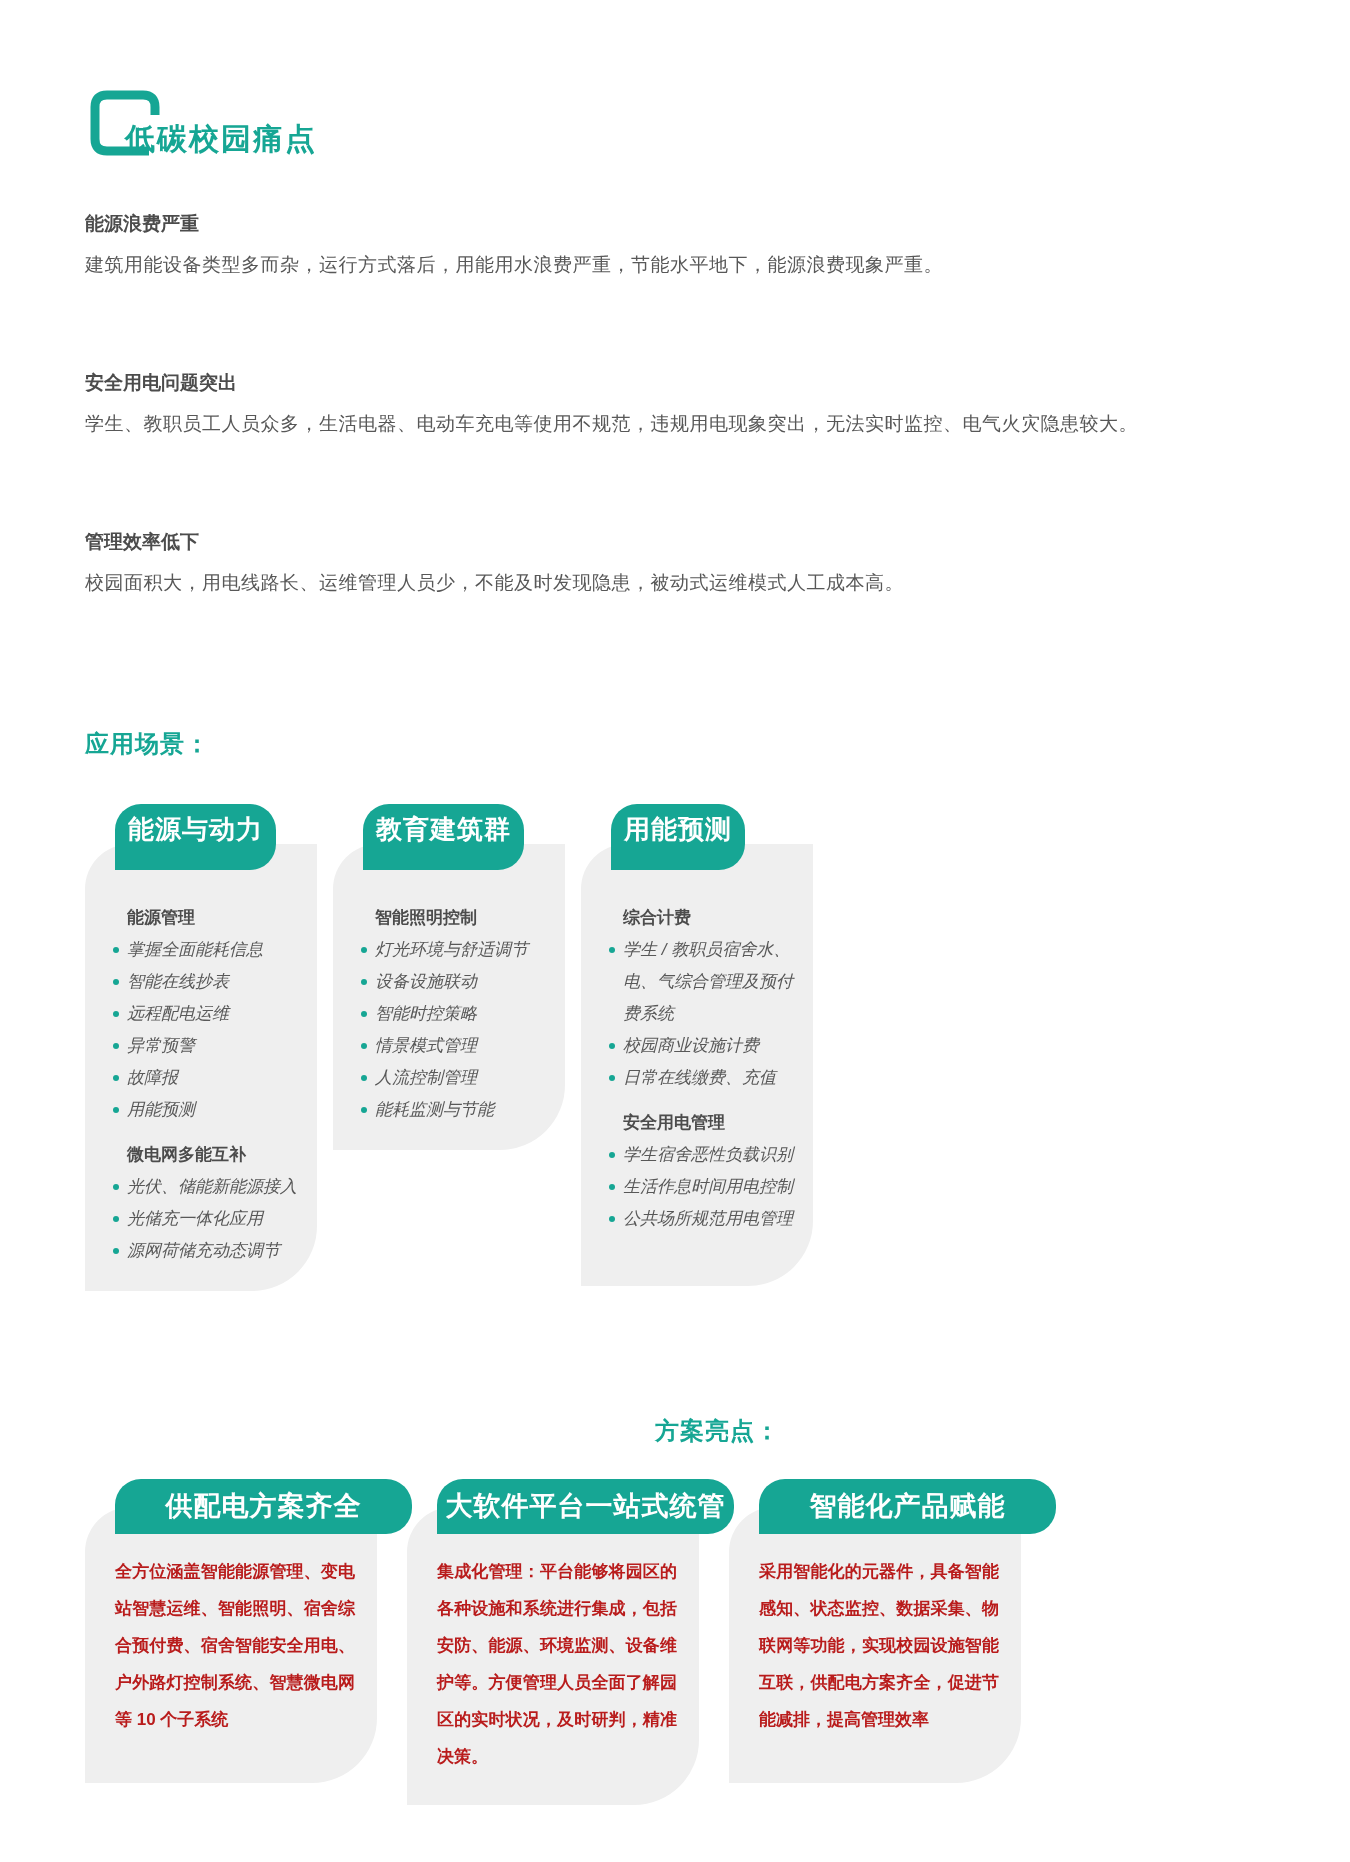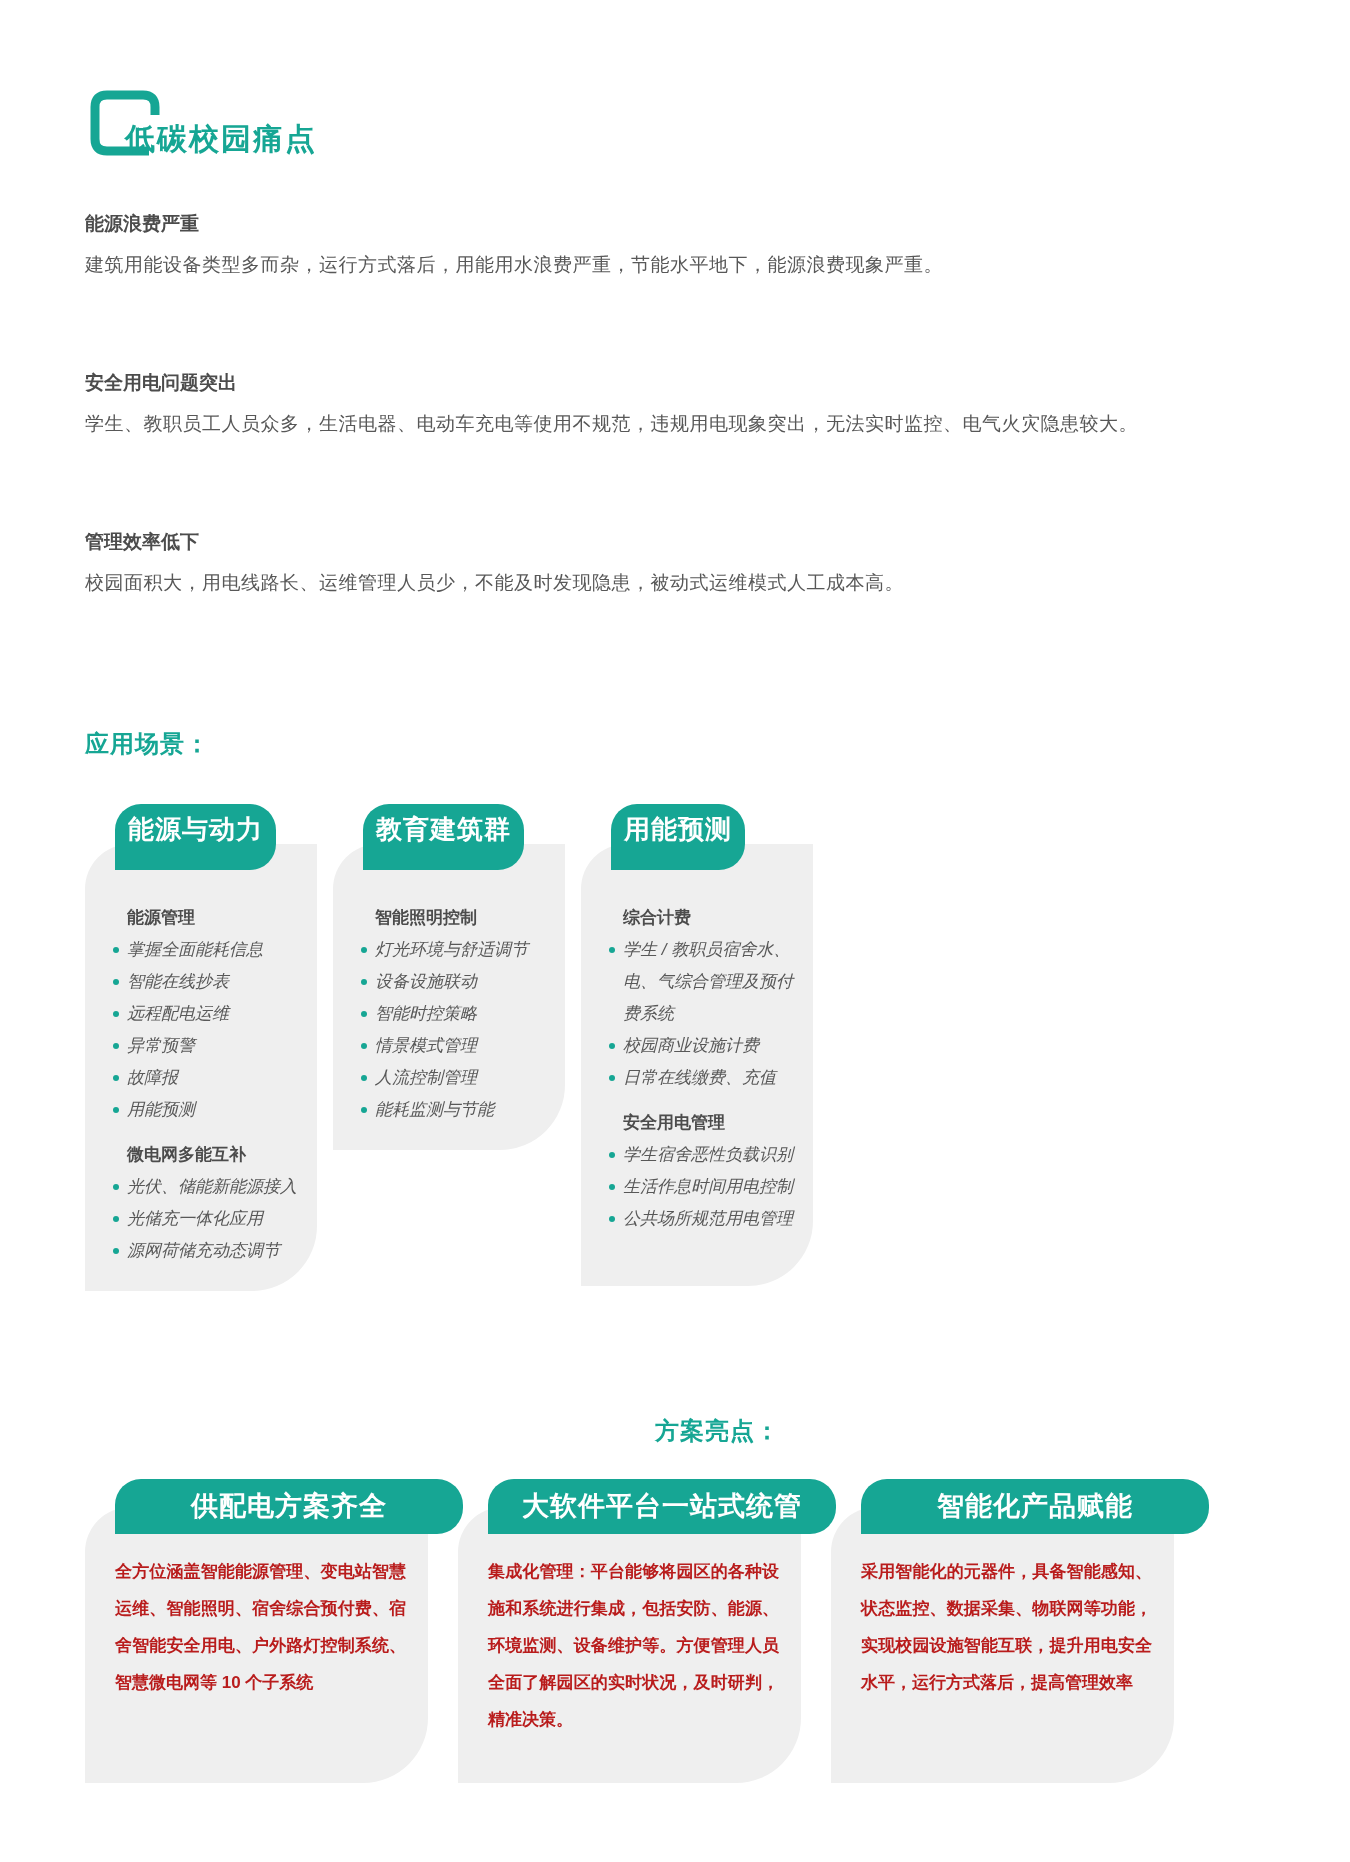--- a/index.html
+++ b/index.html
@@ -59,21 +59,21 @@
   .sc-list li{
     position:relative;padding-left:15px;font-size:17px;color:var(--text-body);
     line-height:32px;white-space:pre-line;font-style:italic;
   }
   .sc-list li::before{
     content:"";position:absolute;left:1px;top:13px;width:6px;height:6px;
     border-radius:50%;background:var(--teal);
   }
   
   .hl-row{display:flex;gap:30px;margin:32px 0 0 85px;}
-  .hl-card{width:343px;flex:0 0 auto;}
+  .hl-card{width:292px;flex:0 0 auto;}
   .hl-pill{display:block;margin-left:30px;width:calc(100% + 5px);height:55px;line-height:55px;font-size:27px;}
   .hl-body{
     background:var(--card-bg);border-radius:45px 0 65px 0;
     margin-top:-27px;padding:46px 22px 30px 30px;min-height:276px;
     font-size:17px;color:#b91c1c;line-height:37px;text-align:justify;font-weight:bold;
   }
 </style>
 </head>
 <body>
 
@@ -152,15 +152,15 @@
     <div class="hl-card">
       <div class="pill hl-pill">供配电方案齐全</div>
       <div class="hl-body">全方位涵盖智能能源管理、变电站智慧运维、智能照明、宿舍综合预付费、宿舍智能安全用电、户外路灯控制系统、智慧微电网等 10 个子系统</div>
     </div>
     <div class="hl-card">
       <div class="pill hl-pill">大软件平台一站式统管</div>
       <div class="hl-body">集成化管理：平台能够将园区的各种设施和系统进行集成，包括安防、能源、环境监测、设备维护等。方便管理人员全面了解园区的实时状况，及时研判，精准决策。</div>
     </div>
     <div class="hl-card">
       <div class="pill hl-pill">智能化产品赋能</div>
-      <div class="hl-body">采用智能化的元器件，具备智能感知、状态监控、数据采集、物联网等功能，实现校园设施智能互联，提升用电安全水平，运行方式落后，提高管理效率</div>
+      <div class="hl-body">采用智能化的元器件，具备智能感知、状态监控、数据采集、物联网等功能，实现校园设施智能互联，供配电方案齐全，促进节能减排，提高管理效率</div>
     </div>
   </div>
 
 </body></html>

